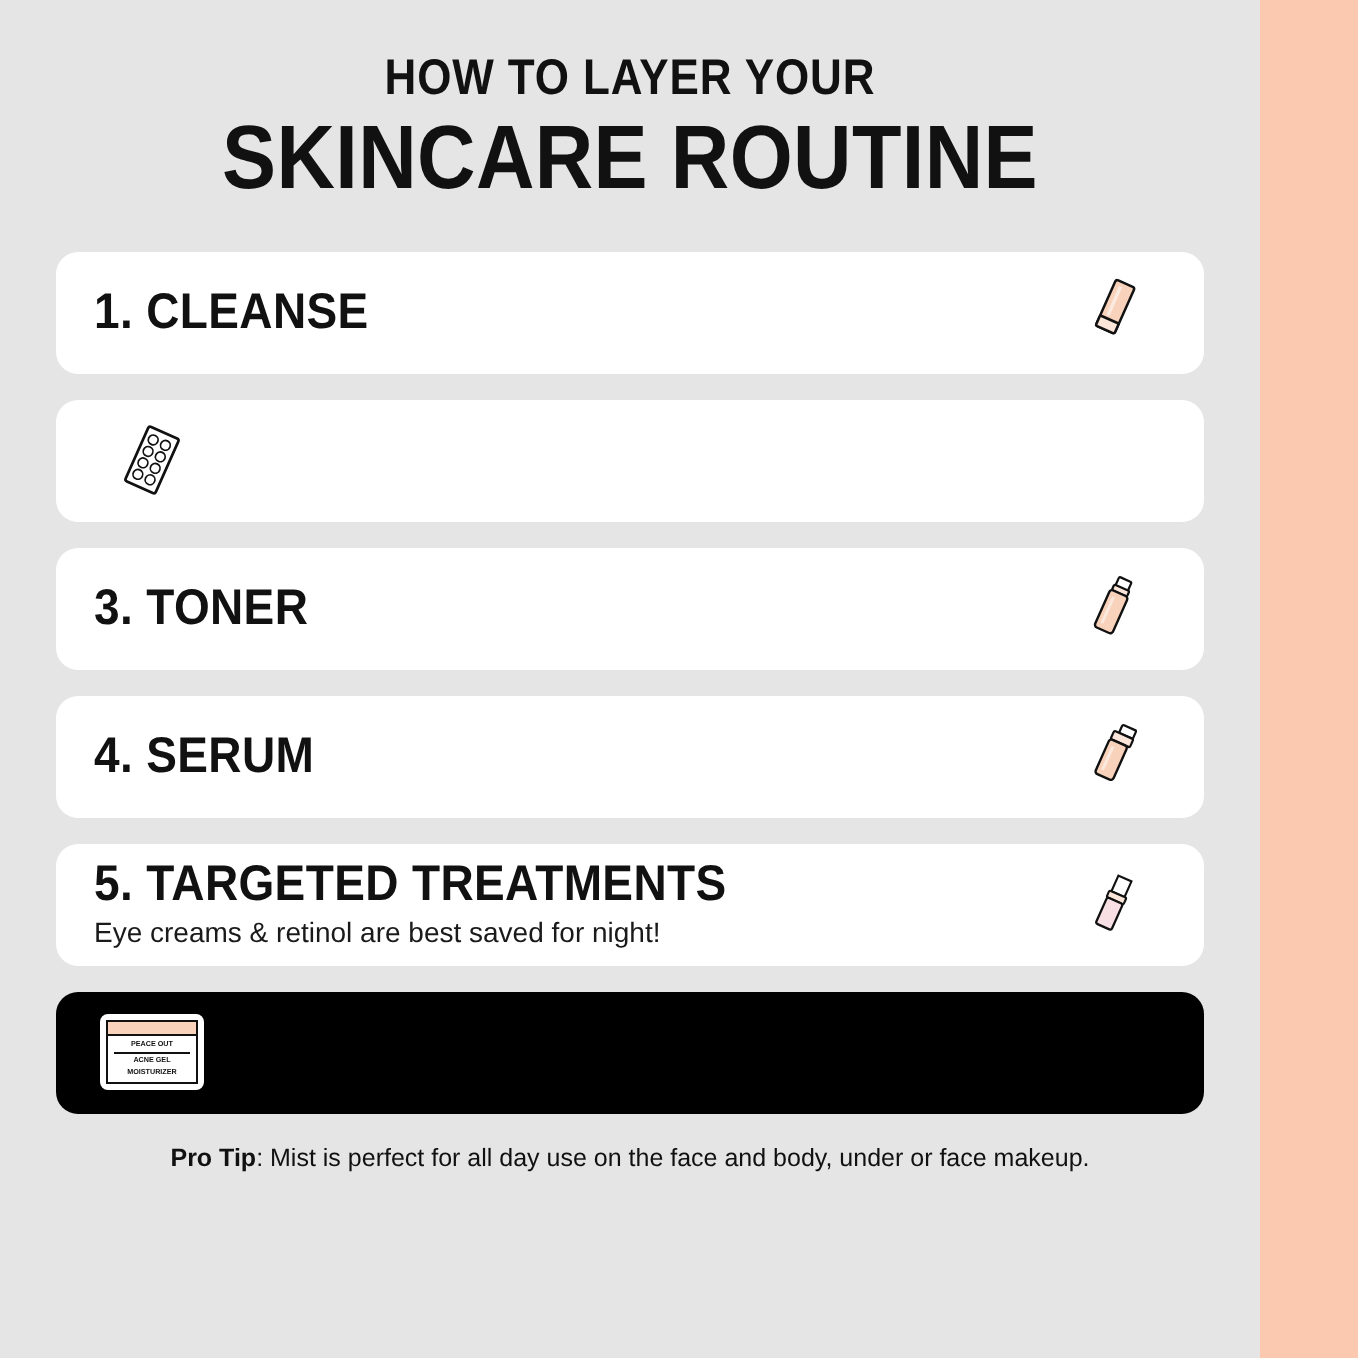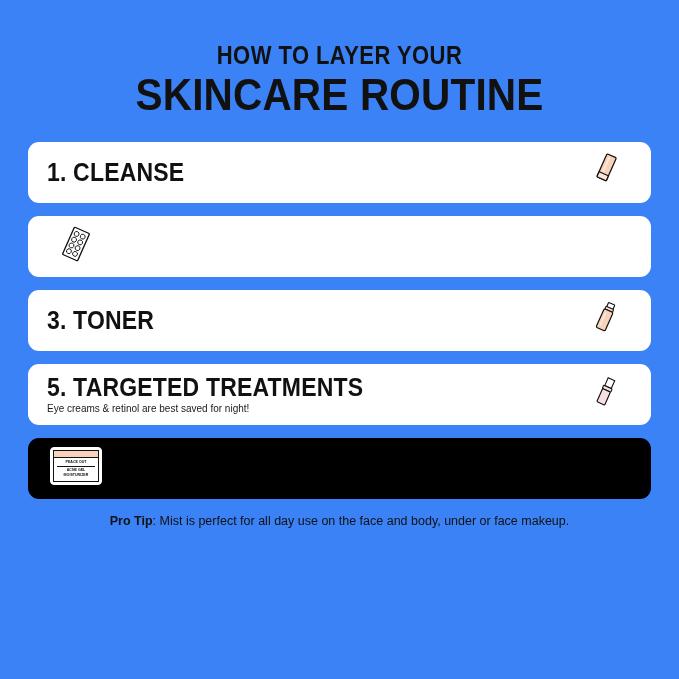--- a/index.html
+++ b/index.html
@@ -6,24 +6,24 @@
 
   body {
     width: 679px;
     height: 679px;
     background: #fac9b0;
     font-family: "Liberation Sans", sans-serif;
     overflow: hidden;
   }
 
   .page {
-    width: 679px;
+    width: 630px;
     height: 679px;
-    background: #3b82f6;
-    padding: 16px 28px;
+    background: #e5e5e5;
+    padding: 0 28px;
     display: flex;
     flex-direction: column;
   }
 
   
   .header {
     text-align: center;
     padding-top: 26px;
   }
   .kicker {
@@ -52,20 +52,21 @@
     display: flex;
     flex-direction: column;
     gap: 13px;
   }
 
   .step {
     height: 61px;
     background: #ffffff;
     border-radius: 11px;
     display: flex;
+    align-items: center;
     justify-content: space-between;
     padding: 0 17px 0 19px;
     position: relative;
   }
   .step.highlight { background: #000000; }
 
   .step-text { display: flex; flex-direction: column; justify-content: center; }
 
   .step-label {
     font-family: "Liberation Sans Narrow", "Liberation Sans", sans-serif;
@@ -76,21 +77,21 @@
     transform: scaleX(0.92);
     transform-origin: left center;
     line-height: 1.08;
     white-space: nowrap;
   }
   .step.highlight .step-label {
     color: #ffffff;
     font-size: 27px;
   }
   .step-sub {
-    font-size: 10px;
+    font-size: 14px;
     color: #1a1a1a;
     line-height: 1.2;
     margin-top: 2px;
     white-space: nowrap;
   }
 
   .icon-slot {
     width: 58px;
     height: 56px;
     display: flex;
@@ -161,20 +162,35 @@
               <rect x="24" y="7" width="9" height="7" rx="1" fill="#fff" stroke="#111" stroke-width="1.5"></rect>
               <rect x="23" y="13" width="11" height="4" rx="1" fill="#fbe5d8" stroke="#111" stroke-width="1.5"></rect>
               <rect x="22" y="17" width="13" height="27" rx="2" fill="#f8d2bb" stroke="#111" stroke-width="1.6"></rect>
               <line x1="26" y1="21" x2="26" y2="40" stroke="#fff" stroke-width="2" opacity="0.5"></line>
             </g>
           </svg>
         </div>
       </div>
       <div class="step">
         <div class="step-text">
+          <div class="step-label">4. SERUM</div>
+        </div>
+        <div class="icon-slot">
+          <svg width="42" height="42" viewBox="0 0 56 56" xmlns="http://www.w3.org/2000/svg">
+            <g transform="rotate(24 28 28)">
+              <rect x="26" y="6" width="10" height="6" rx="1" fill="#fff" stroke="#111" stroke-width="1.5"></rect>
+              <rect x="22.5" y="12" width="14" height="6" rx="1" fill="#fbe5d8" stroke="#111" stroke-width="1.5"></rect>
+              <rect x="22" y="18" width="13" height="25" rx="2" fill="#f8d2bb" stroke="#111" stroke-width="1.6"></rect>
+              <line x1="26" y1="22" x2="26" y2="39" stroke="#fff" stroke-width="2" opacity="0.5"></line>
+            </g>
+          </svg>
+        </div>
+      </div>
+      <div class="step">
+        <div class="step-text">
           <div class="step-label">5. TARGETED TREATMENTS</div>
           <div class="step-sub">Eye creams &amp; retinol are best saved for night!</div>
         </div>
         <div class="icon-slot">
           <svg width="40" height="40" viewBox="0 0 56 56" xmlns="http://www.w3.org/2000/svg">
             <g transform="rotate(24 28 28)">
               <path d="M24 8 L34 8 L34 20 L24 20 Z" fill="#fff" stroke="#111" stroke-width="1.5"></path>
               <rect x="22.5" y="20" width="13" height="5" rx="1" fill="#fbe5d8" stroke="#111" stroke-width="1.5"></rect>
               <rect x="23" y="25" width="12" height="20" rx="1.5" fill="#f7dfe4" stroke="#111" stroke-width="1.6"></rect>
             </g>

